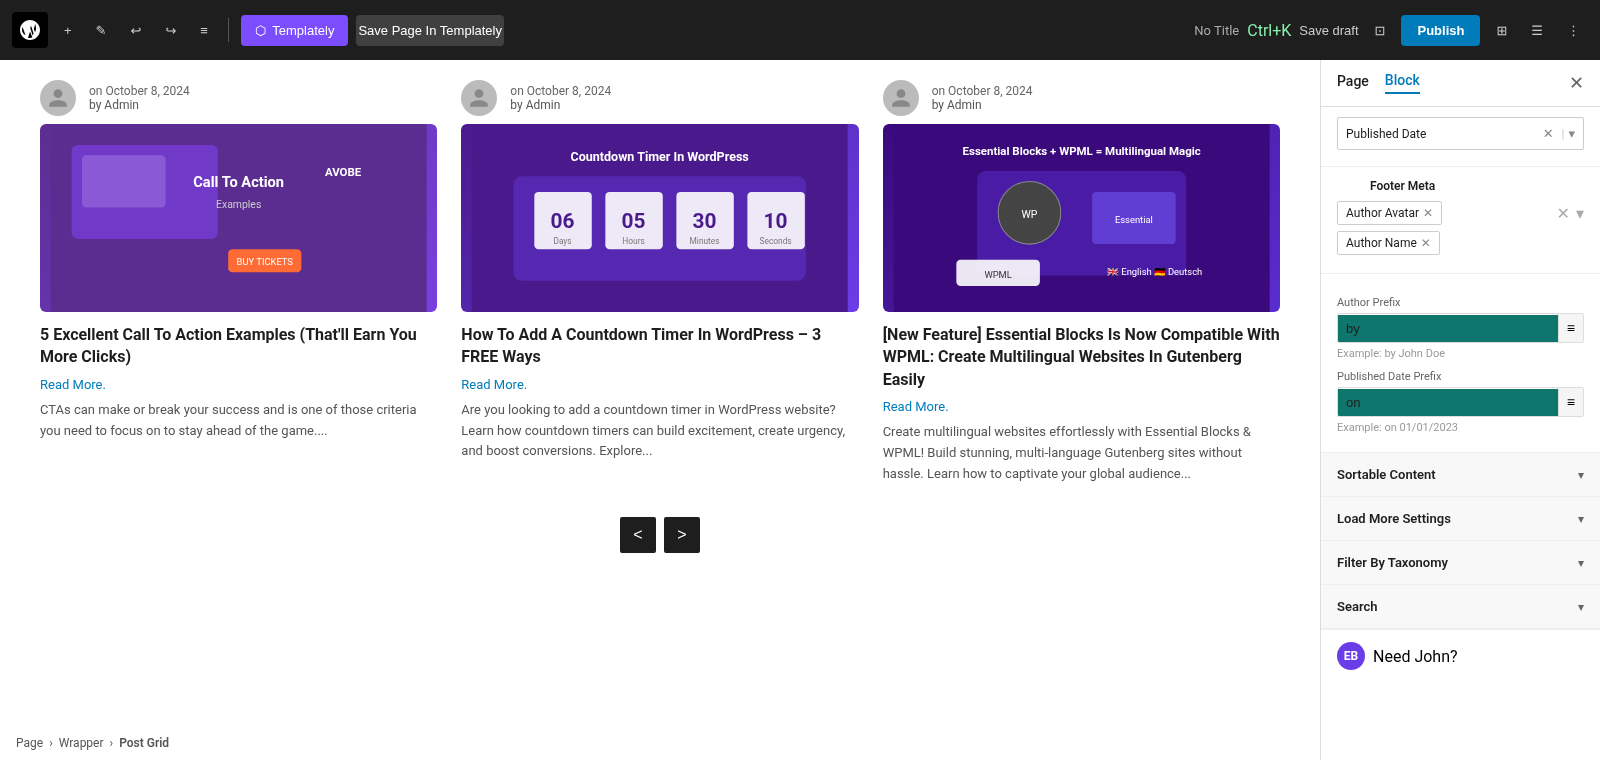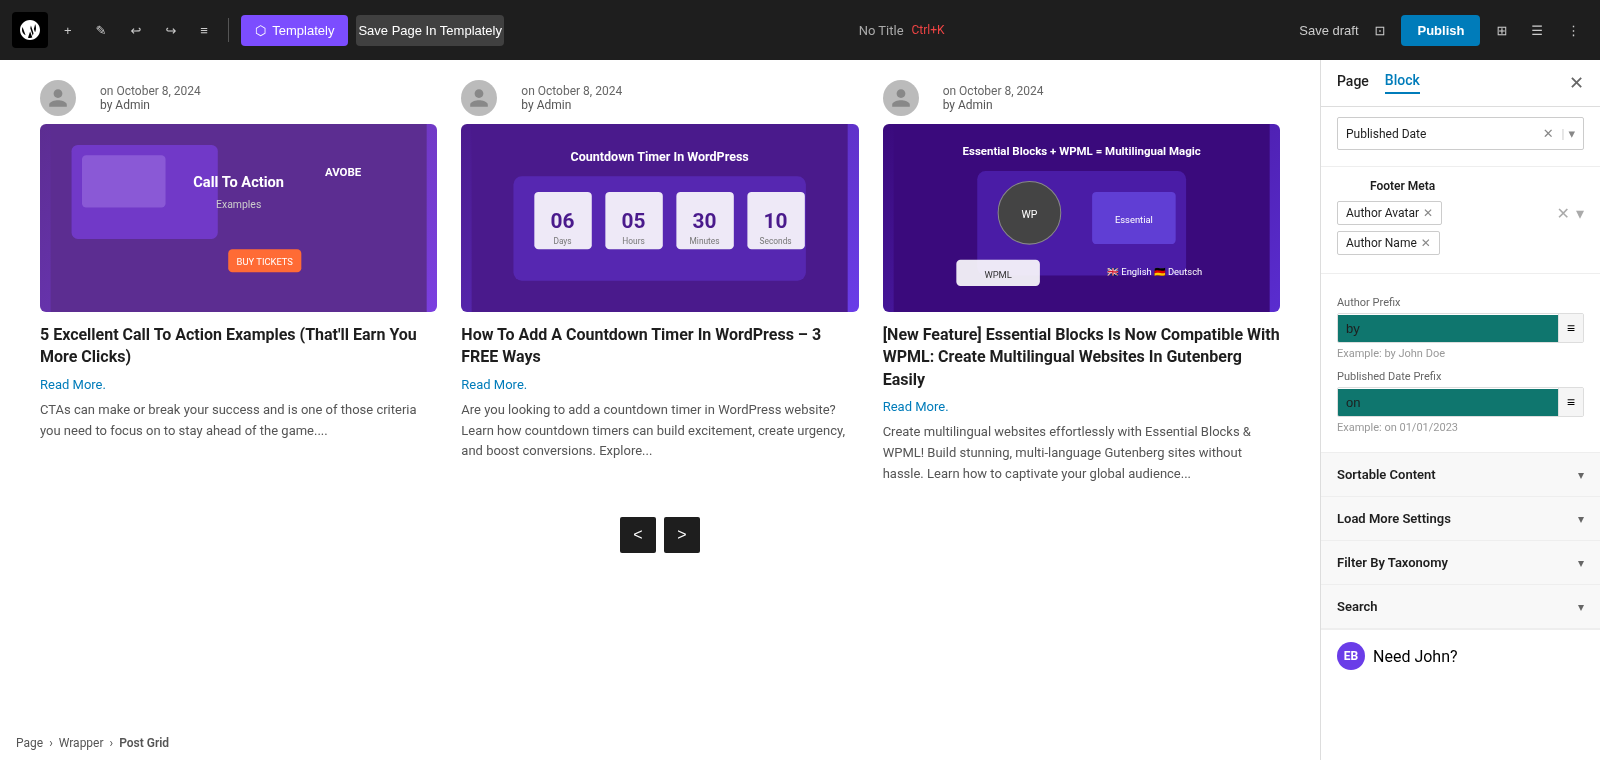--- a/index.html
+++ b/index.html
@@ -9,37 +9,37 @@
     .toolbar {
       display: flex; align-items: center; background: #1e1e1e; height: 60px; padding: 0 12px; gap: 8px; flex-shrink: 0;
     }
     .wp-logo { width: 36px; height: 36px; background: #000; border-radius: 4px; display: flex; align-items: center; justify-content: center; }
     .wp-logo svg { fill: white; width: 20px; height: 20px; }
     .toolbar-btn { background: #3c3c3c; border: none; color: #ccc; padding: 6px 10px; border-radius: 4px; cursor: pointer; display: flex; align-items: center; font-size: 13px; }
     .toolbar-btn.icon-btn { background: transparent; padding: 6px 8px; }
     .toolbar-sep { width: 1px; height: 24px; background: #555; margin: 0 4px; }
     .templately-btn { background: #7c4dff; border: none; color: white; padding: 8px 14px; border-radius: 4px; cursor: pointer; font-size: 13px; display: flex; align-items: center; gap: 6px; font-weight: 500; }
     .save-btn { background: #404040; border: none; color: white; padding: 8px 2px; border-radius: 4px; cursor: pointer; font-size: 13px; font-weight: 500; }
-    .title-area { flex: 1; display: flex; align-items: center; justify-content: center; }
+    .title-area { flex: 1; display: flex; align-items: center; justify-content: flex-end; }
     .no-title { color: #aaa; font-size: 13px; }
-    .shortcut { color: #ef4444; font-size: 12px; margin-left: 8px; }
+    .shortcut { color: #86efac; font-size: 16px; margin-left: 8px; }
     .save-draft { background: transparent; border: none; color: #ccc; font-size: 13px; cursor: pointer; }
     .publish-btn { background: #007cba; border: none; color: white; padding: 8px 16px; border-radius: 4px; cursor: pointer; font-size: 13px; font-weight: 600; }
     .toolbar-right { display: flex; align-items: center; gap: 8px; }
 
     
     .main-layout { display: flex; flex: 1; overflow: hidden; }
 
     
     .content-area { flex: 1; overflow-y: auto; background: #fff; padding: 20px 40px; position: relative; }
 
     
     .post-grid { display: grid; grid-template-columns: repeat(3, 1fr); gap: 24px; }
     .post-card { display: flex; flex-direction: column; }
-    .post-meta-top { display: flex; align-items: center; gap: 24px; font-size: 12px; color: #666; margin-bottom: 8px; }
+    .post-meta-top { display: flex; align-items: center; gap: 13px; font-size: 12px; color: #666; margin-bottom: 8px; }
     .post-meta-top .author { color: #555; font-size: 12px; }
     .post-meta-top .date { font-size: 12px; color: #666; }
     .post-image { width: 100%; height: 188px; border-radius: 6px; object-fit: cover; background: linear-gradient(135deg, #6a3de8, #4a1a8c); display: flex; align-items: center; justify-content: center; overflow: hidden; margin-bottom: 12px; }
     .post-title { font-size: 16px; font-weight: 700; color: #1e1e1e; margin-bottom: 8px; line-height: 1.4; }
     .read-more { color: #007cba; font-size: 13px; text-decoration: none; margin-bottom: 8px; display: inline-block; }
     .post-excerpt { font-size: 13px; color: #555; line-height: 1.6; }
     .pagination { display: flex; justify-content: center; gap: 8px; margin-top: 32px; }
     .pag-btn { width: 36px; height: 36px; background: #1e1e1e; border: none; color: white; cursor: pointer; font-size: 16px; border-radius: 2px; display: flex; align-items: center; justify-content: center; }
 
     

